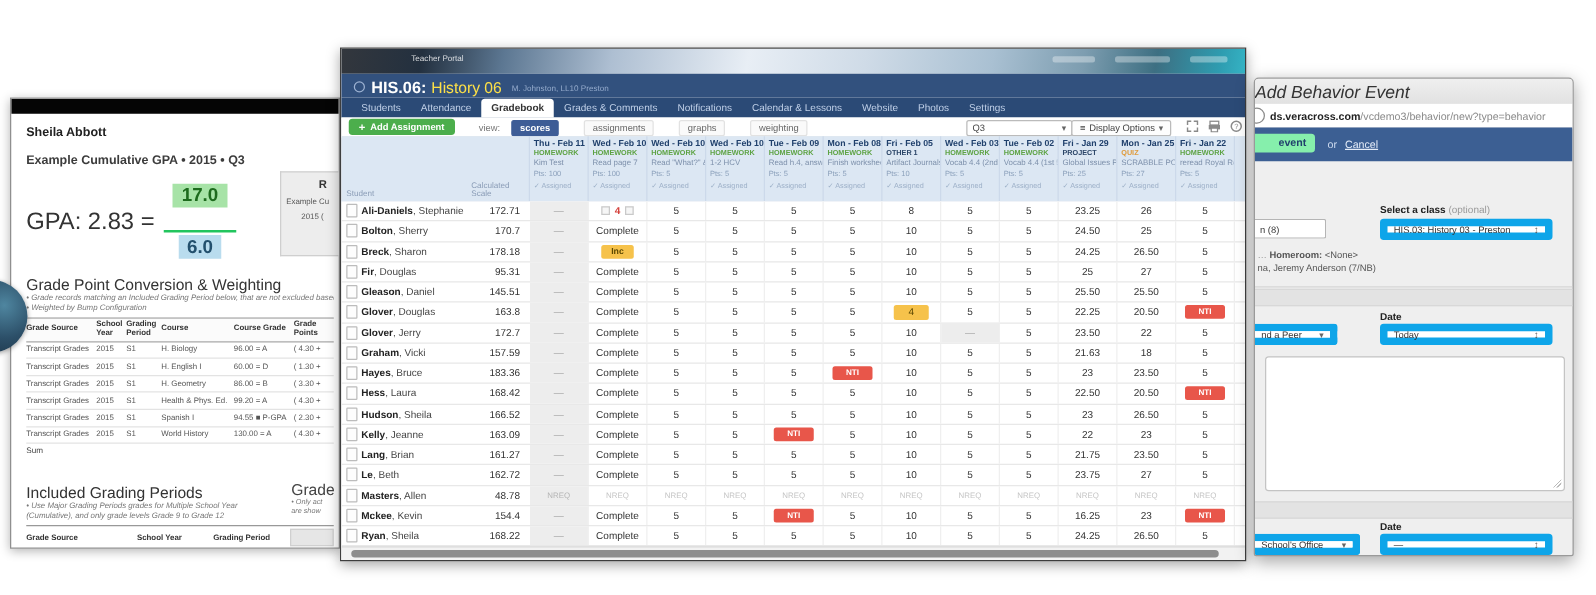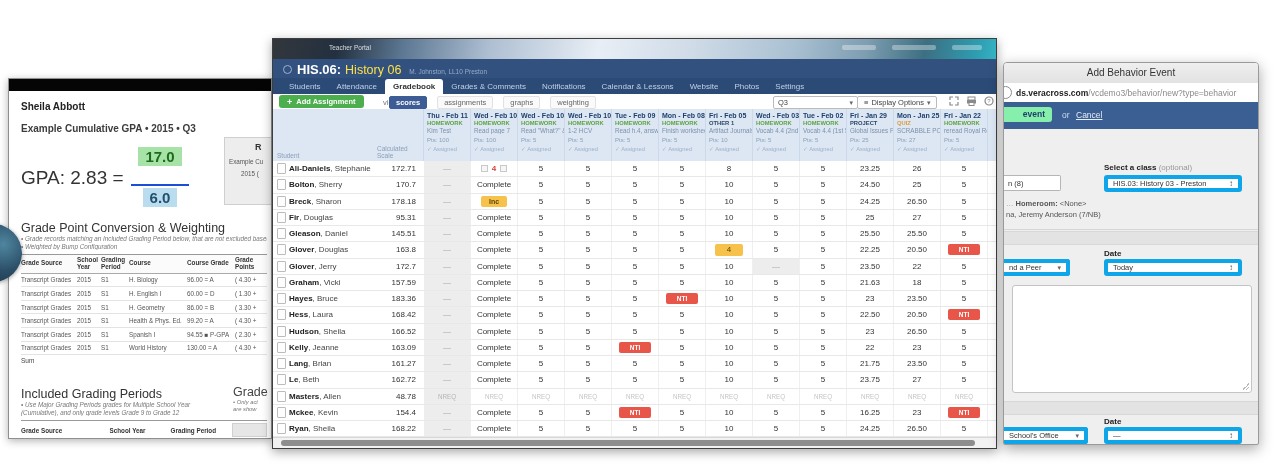--- a/index.html
+++ b/index.html
@@ -7,21 +7,21 @@
          font-family:"Liberation Sans","DejaVu Sans",sans-serif;}
   
   .win-gpa{position:absolute;left:8px;top:78px;width:262px;height:359px;background:#fff;
            border:1px solid #8f8f8f;box-shadow:0 2px 8px rgba(0,0,0,.3);z-index:2;overflow:hidden;}
   .gpa-titlebar{position:absolute;left:0;top:0;right:0;height:12px;background:#050505;}
   .gpa-name{position:absolute;left:12px;top:22px;font-size:10px;font-weight:bold;color:#222;}
   .gpa-sub{position:absolute;left:12px;top:44px;font-size:10px;font-weight:bold;color:#3c3c3c;}
   .gpa-eq{position:absolute;left:12px;top:88px;font-size:19px;color:#333;}
   .gpa-frac{position:absolute;left:122px;top:68px;width:58px;text-align:center;}
   .gpa-num{display:inline-block;background:#a7e3a7;color:#1d6b1d;font-size:15px;font-weight:bold;padding:1px 7px;margin-bottom:18px;}
-  .gpa-den-wrap{border-top:2px solid #1d4ed8;padding-top:2px;}
+  .gpa-den-wrap{border-top:2px solid #22c55e;padding-top:2px;}
   .gpa-den{display:inline-block;background:#b9dcee;color:#23506d;font-size:15px;font-weight:bold;padding:1px 7px;}
   .gpa-side{position:absolute;right:0;top:58px;width:46px;height:66px;background:#ededed;border:1px solid #cfcfcf;border-right:none;overflow:hidden;}
   .gpa-side .f1{font-size:9px;font-weight:bold;color:#333;padding:4px 0 6px 30px;white-space:nowrap;}
   .gpa-side .f2{font-size:6.3px;color:#555;padding-left:4px;white-space:nowrap;}
   .gpa-side .f3{font-size:6.3px;color:#555;padding:5px 0 0 16px;white-space:nowrap;}
   .sec-h{font-size:12.5px;color:#333;}
   .conv{position:absolute;left:12px;top:142px;width:246px;}
   .note{font-size:6.3px;font-style:italic;color:#777;line-height:7.5px;white-space:nowrap;overflow:hidden;}
   .gt{margin-top:4px;border-top:1px solid #999;}
   .gt-h{display:flex;align-items:center;font-size:6.3px;font-weight:bold;color:#333;
@@ -55,21 +55,21 @@
   .t-name{font-size:12.5px;color:#fde047;margin-right:8px;}
   .t-meta{font-size:6.5px;color:#95abcc;position:relative;top:2px;}
   .gb-tabs{position:absolute;left:0;top:39px;right:0;height:16px;background:#2b4a76;display:flex;align-items:flex-end;padding-left:8px;}
   .tab{font-size:8px;color:#c0d0e8;padding:3px 8px 3px 8px;white-space:nowrap;}
   .tab.active{background:#fff;color:#333;font-weight:bold;border-radius:3px 3px 0 0;}
   .gb-toolbar{position:absolute;left:0;top:55px;right:0;height:15px;background:#fff;border-bottom:1px solid #e4e4e4;}
   .btn-add{position:absolute;left:6px;top:1px;height:13px;background:#4cae4c;border-radius:3px;color:#fff;
            font-size:7.5px;font-weight:bold;display:flex;align-items:center;padding:0 8px;}
   .btn-add .plus{font-size:9px;margin-right:4px;font-weight:bold;}
   .view-label{position:absolute;left:110px;top:4px;font-size:7.5px;color:#777;}
-  .view-opts{position:absolute;left:116px;top:2px;display:flex;gap:10px;}
+  .view-opts{position:absolute;left:136px;top:2px;display:flex;gap:20px;}
   .vopt{font-size:7.5px;color:#666;padding:1px 6px;border:1px solid #e2e2e2;border-radius:2px;background:#fafafa;}
   .vopt.active{background:#3d5c96;border-color:#3d5c96;color:#fff;font-weight:bold;}
   .term-sel{position:absolute;left:500px;top:2px;width:75px;height:11px;border:1px solid #bbb;border-radius:2px;
             background:#fff;font-size:7.5px;color:#444;display:flex;align-items:center;padding:0 4px;justify-content:space-between;}
   .disp-btn{position:absolute;left:584px;top:2px;height:11px;border:1px solid #bbb;border-radius:2px;background:#fdfdfd;
             font-size:7.5px;color:#444;display:flex;align-items:center;padding:0 6px;gap:3px;}
   .tool-icos{position:absolute;left:676px;top:2px;display:flex;gap:7px;align-items:center;}
   .tool-icos svg{display:block;}
   
   .gb-header{position:absolute;left:0;top:70px;right:0;height:52px;background:#dce7f3;border-bottom:1px solid #b7c8de;display:flex;}
@@ -101,35 +101,35 @@
   .ybox{background:#f6c24b;color:#5c4800;font-size:8px;padding:1.5px 12px;border-radius:2px;}
   .ybox.inc{font-size:7px;padding:2px 8px;font-weight:bold;}
   .red4{color:#d43f3a;font-weight:bold;display:flex;align-items:center;gap:4px;}
   .mini-note{width:5px;height:5px;border:1px solid #c9c9c9;background:#f6f6f6;display:inline-block;}
   .gb-scroll{position:absolute;left:0;right:0;bottom:0;height:10px;background:#f2f2f2;border-top:1px solid #d8d8d8;}
   .gb-thumb{position:absolute;left:8px;top:1.5px;width:96%;height:6.5px;background:#8d8d8d;border-radius:4px;}
   
   .win-bh{position:absolute;left:1003px;top:62px;width:256px;height:383px;background:#efefef;
           border:1px solid #9a9a9a;border-radius:4px 4px 2px 2px;box-shadow:0 4px 14px rgba(0,0,0,.35);z-index:5;overflow:hidden;box-sizing:border-box;}
   .bh-title{position:absolute;left:0;top:0;right:0;height:20px;background:linear-gradient(#efefef,#e2e2e2);
-            border-bottom:1px solid #c9c9c9;text-align:center;font-size:10px;color:#333;line-height:20px;}
+            border-bottom:1px solid #c9c9c9;font-size:14px;color:#333;line-height:20px;font-style:italic;}
   .bh-url{position:absolute;left:0;top:20px;right:0;height:19px;background:#fff;border-bottom:1px solid #d2d2d2;
           display:flex;align-items:center;font-size:8.5px;white-space:nowrap;overflow:hidden;}
   .bh-globe{width:11px;height:11px;border:1px solid #8a8a8a;border-radius:50%;margin:0 4px 0 -5px;flex:none;}
   .bh-host{font-weight:bold;color:#222;}
   .bh-path{color:#8a8a8a;}
   .bh-blue{position:absolute;left:0;top:39px;right:0;height:27px;background:#3c5f93;}
   .bh-save{position:absolute;left:-14px;top:5px;width:62px;height:15px;background:#86efac;border-radius:3px;
            font-size:8.5px;font-weight:bold;color:#20406c;text-align:right;line-height:15px;padding-right:7px;box-sizing:border-box;}
   .bh-or{position:absolute;left:58px;top:8px;font-size:8.5px;color:#cfdcf0;}
   .bh-cancel{position:absolute;left:72px;top:8px;font-size:8.5px;color:#e4ecf8;text-decoration:underline;}
   .bh-body{position:absolute;left:0;top:66px;right:0;bottom:0;}
   .bh-label{font-size:8px;font-weight:bold;color:#222;}
   .bh-opt{font-weight:normal;color:#999;}
-  .bh-sel{height:17px;background:#fff;border:4px solid #0ea5e9;border-radius:3px;font-size:7.5px;color:#333;
+  .bh-sel{height:17px;background:#fff;border:6px solid #0ea5e9;border-radius:3px;font-size:7.5px;color:#333;
           display:flex;align-items:center;justify-content:space-between;padding:0 5px;box-sizing:border-box;}
   .stepper{color:#555;font-size:8px;}
   .dda{color:#666;font-size:7px;}
   .bh-input{position:absolute;left:0px;top:46px;width:57px;height:16px;background:#fff;border:1px solid #b5b5b5;
             border-left:none;border-radius:0 2px 2px 0;font-size:7.5px;color:#333;line-height:16px;padding-left:4px;box-sizing:border-box;}
   .bh-line{font-size:7.5px;color:#555;white-space:nowrap;}
   .bh-div{position:absolute;left:0;right:0;height:1px;background:#d6d6d6;}
   .bh-band{position:absolute;left:0;right:0;height:12px;background:#e3e3e3;border-top:1px solid #d8d8d8;border-bottom:1px solid #d8d8d8;}
   .bh-textarea{position:absolute;left:8px;top:156px;width:240px;height:108px;background:#fff;border:1px solid #c4c4c4;border-radius:3px;box-sizing:border-box;}
   .resize-h{position:absolute;right:2px;bottom:2px;width:7px;height:7px;

